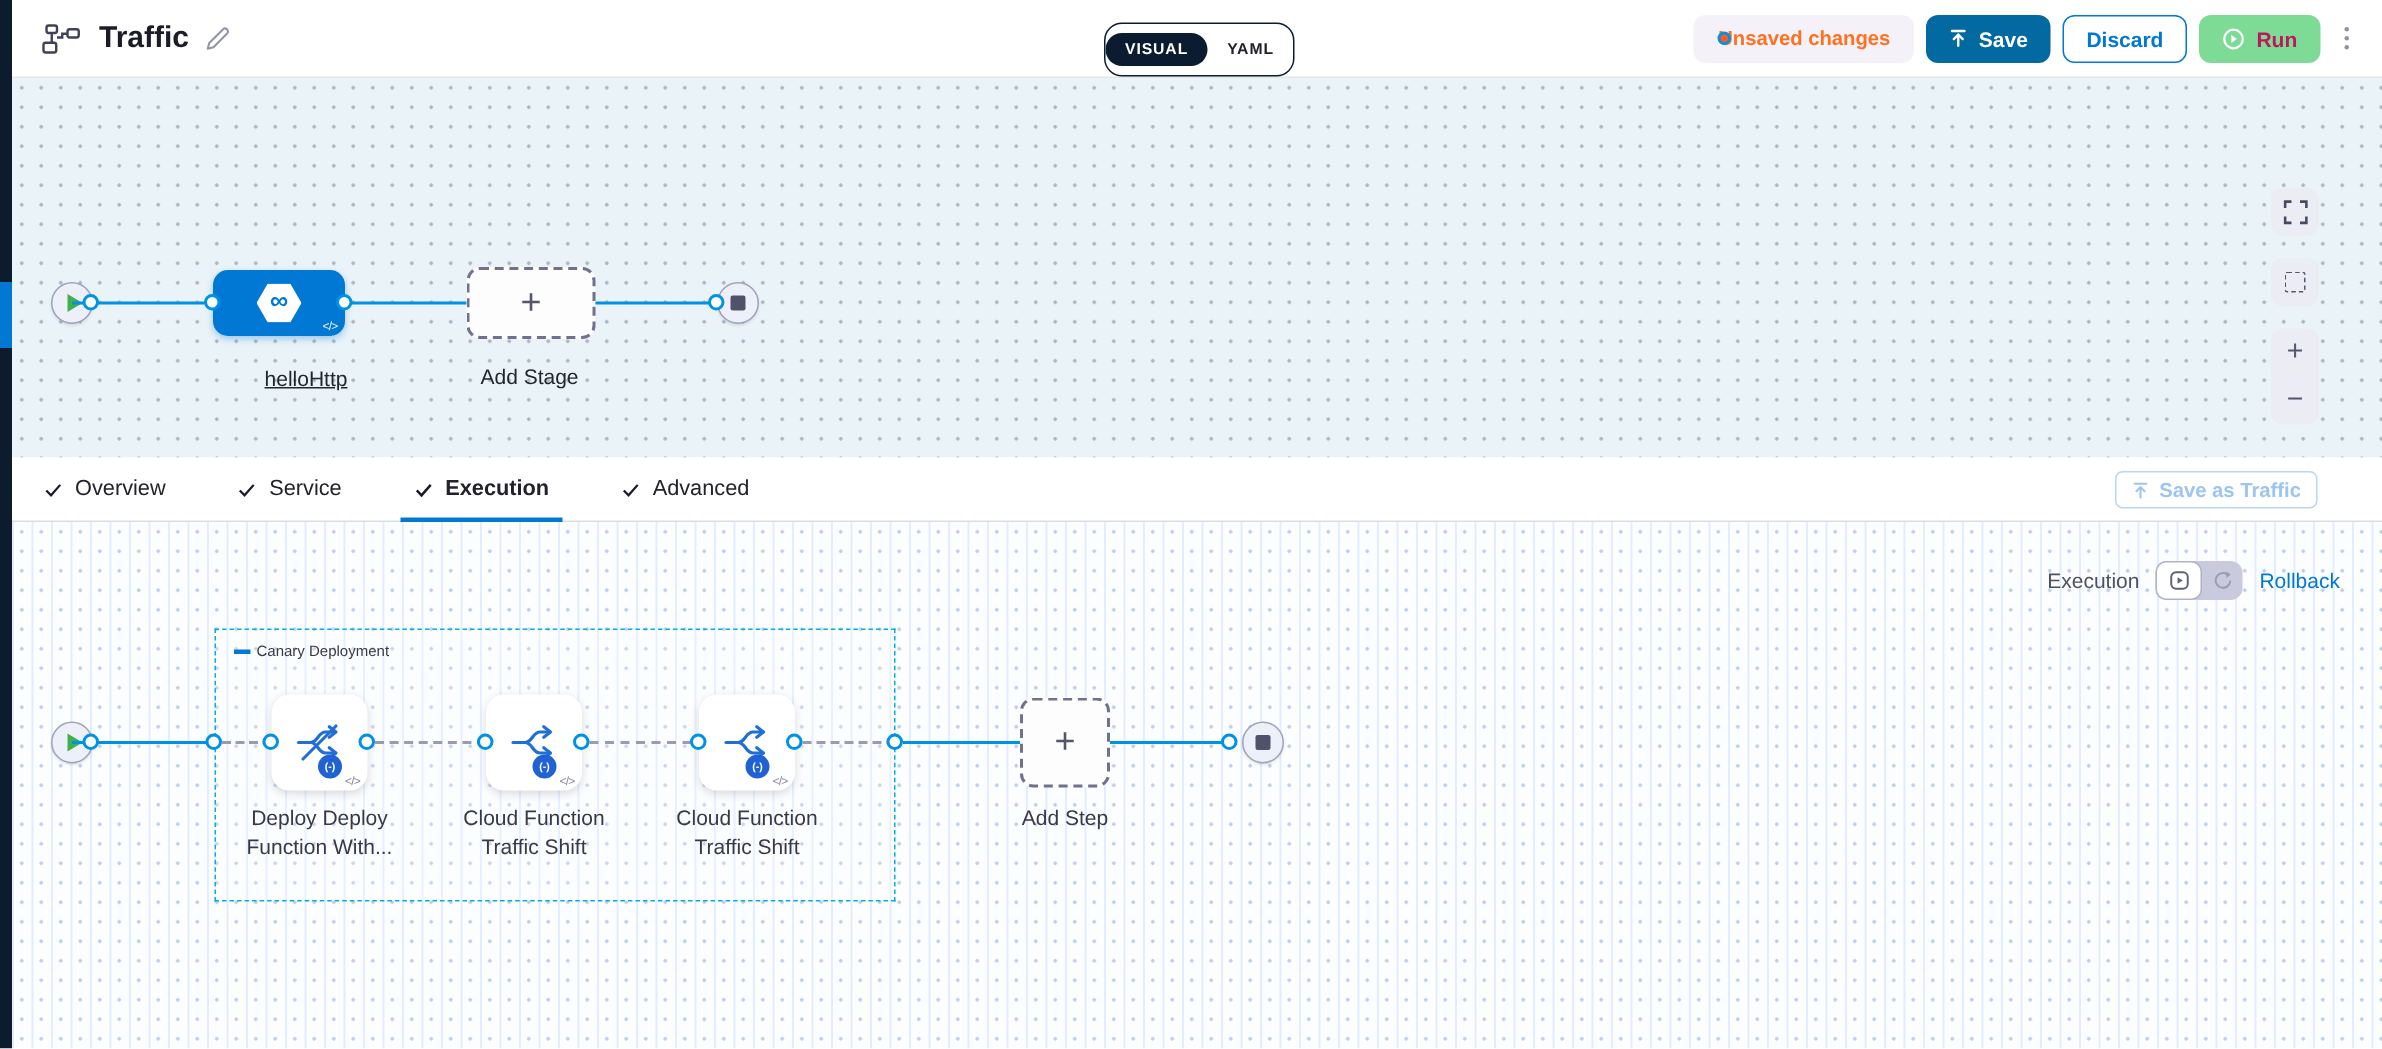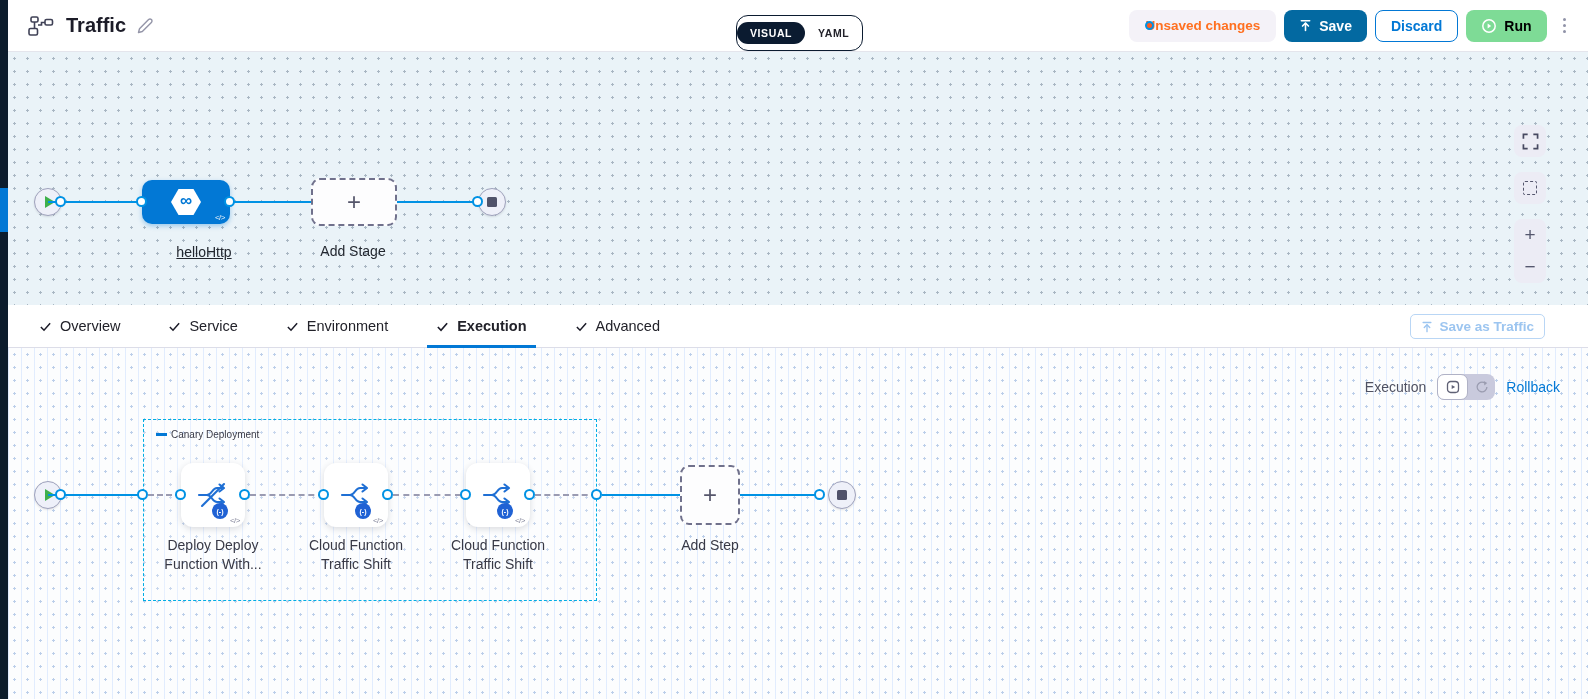--- a/index.html
+++ b/index.html
@@ -22,21 +22,21 @@
               display:flex; align-items:center; color:#22222a; cursor:pointer; }
   .mode-seg.sel { background:#0b1b30; color:#fff; border-radius:11px; }
   .header-right { margin-left:auto; display:flex; align-items:center; gap:8px; }
   .unsaved { height:32px; display:flex; align-items:center; gap:8px; background:#f4f2f8; border-radius:8px;
              padding:0 16px; color:#ff7020; font-size:13.5px; font-weight:700; }
   .unsaved .dot { width:9px; height:9px; border-radius:50%; background:#ff5a1f; }
   .btn { height:32px; border-radius:8px; display:flex; align-items:center; gap:7px; padding:0 15px;
          font-size:14px; font-weight:700; cursor:pointer; border:none; }
   .btn-save { background:#0369a1; color:#fff; }
   .btn-discard { background:#fff; color:#0278d5; border:1px solid #0278d5; }
-  .btn-run { background:#7edb96; color:#000000; }
+  .btn-run { background:#7edb96; color:#be185d; }
   .kebab { display:flex; flex-direction:column; gap:2.5px; padding:6px 8px; cursor:pointer; }
   .kebab i { width:3.5px; height:3.5px; border-radius:50%; background:#9093a8; }
 
   
   .canvas1 { position:absolute; left:8px; top:52px; right:0; height:253px; background:#eaf3f8;
              background-image:radial-gradient(circle, rgba(90,110,130,.45) 1px, transparent 1.3px);
              background-size:13px 13px; }
   .node-circle { position:absolute; width:28px; height:28px; border-radius:50%; background:#eef0f9;
                  border:1px solid #9fa2bc; display:flex; align-items:center; justify-content:center;
                  box-shadow:0 1px 2px rgba(40,41,61,.12); cursor:pointer; }
@@ -60,21 +60,21 @@
   .canvas-btn { position:absolute; width:32px; height:32px; background:#ececf5; border-radius:8px;
                 display:flex; align-items:center; justify-content:center; cursor:pointer; }
   .zoom-pill { position:absolute; width:32px; height:64px; background:#ececf5; border-radius:8px;
                display:flex; flex-direction:column; }
   .zoom-pill div { flex:1; display:flex; align-items:center; justify-content:center; font-size:19px;
                    color:#55576e; cursor:pointer; }
   .sel-sq { width:14px; height:14px; border:1.5px dashed #55576e; border-radius:2px; }
 
   
   .tabs-row { position:absolute; left:8px; top:305px; right:0; height:43px; background:#fff;
-              border-bottom:1px solid #dcdde8; display:flex; align-items:stretch; padding-left:22px; }
+              border-bottom:1px solid #dcdde8; display:flex; align-items:stretch; padding-left:12px; }
   .tab { display:flex; align-items:center; gap:8px; font-size:14.5px; color:#22222a; padding:0 9px;
          position:relative; cursor:pointer; }
   .tab + .tab { margin-left:30px; }
   .tab.active { font-weight:700; }
   .tab.active::after { content:""; position:absolute; left:0; right:0; bottom:-1px; height:3px; background:#0278d5; }
   .save-template { position:absolute; right:43px; top:9px; height:25px; display:flex; align-items:center; gap:6px;
                    border:1px solid #b9d6f5; border-radius:5px; padding:0 10px; color:#9cc5f0;
                    font-size:13.5px; font-weight:600; background:#fff; cursor:pointer; }
 
   
@@ -221,26 +221,20 @@
           <path d="M2 7.5 L5.4 11 L12 3.5" stroke="#1b1b28" stroke-width="1.6" fill="none"></path>
         </svg>
       <span>Overview</span>
     </div>
     <div class="tab">
       <svg width="13" height="13" viewBox="0 0 14 14">
           <path d="M2 7.5 L5.4 11 L12 3.5" stroke="#1b1b28" stroke-width="1.6" fill="none"></path>
         </svg>
       <span>Service</span>
     </div>
-    <div class="tab">
-      <svg width="13" height="13" viewBox="0 0 14 14">
-          <path d="M2 7.5 L5.4 11 L12 3.5" stroke="#1b1b28" stroke-width="1.6" fill="none"></path>
-        </svg>
-      <span>Environment</span>
-    </div>
     <div class="tab active">
       <svg width="13" height="13" viewBox="0 0 14 14">
           <path d="M2 7.5 L5.4 11 L12 3.5" stroke="#1b1b28" stroke-width="1.8" fill="none"></path>
         </svg>
       <span>Execution</span>
     </div>
     <div class="tab">
       <svg width="13" height="13" viewBox="0 0 14 14">
           <path d="M2 7.5 L5.4 11 L12 3.5" stroke="#1b1b28" stroke-width="1.6" fill="none"></path>
         </svg>

